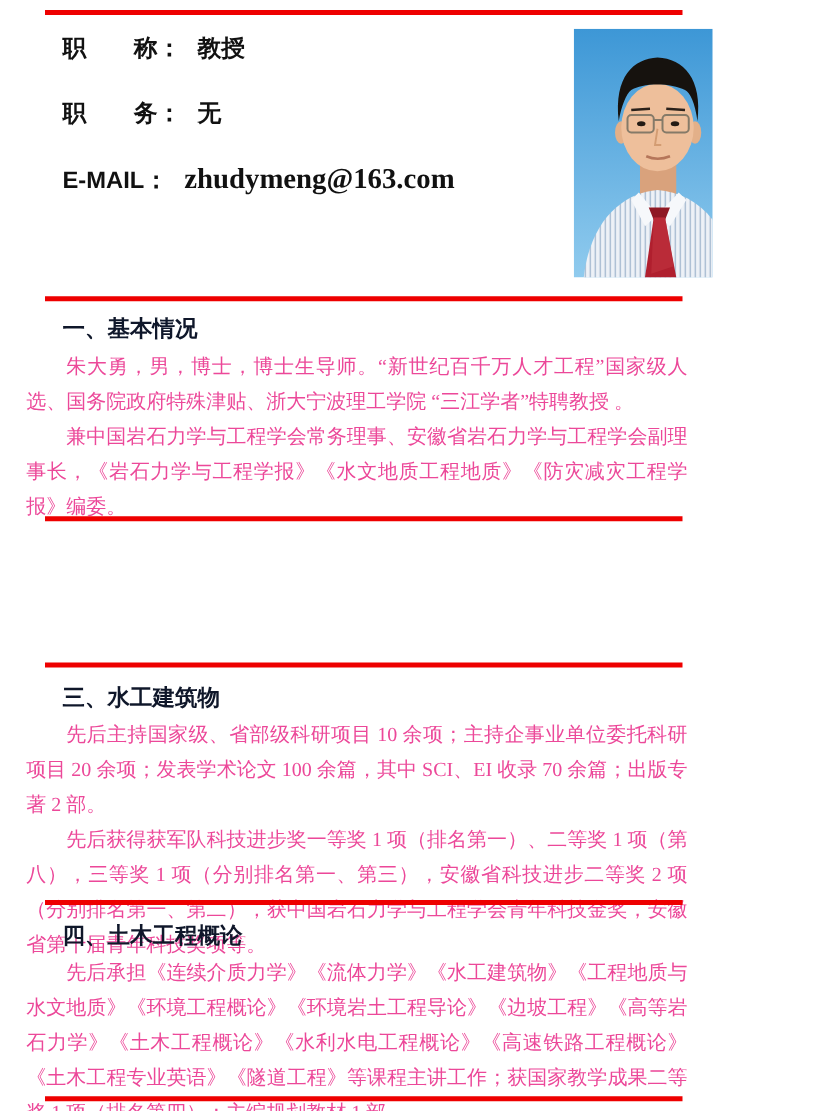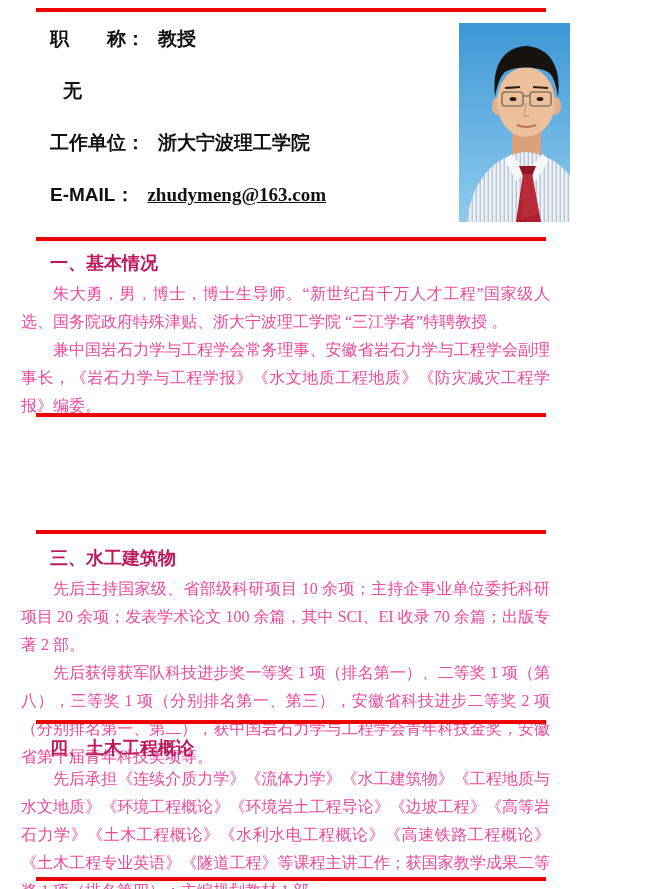--- a/index.html
+++ b/index.html
@@ -21,32 +21,32 @@
   .info-block { position: absolute; top: 12px; left: 0; right: 0; height: 225px; }
   .info-rows { position: absolute; top: 14px; left: 50px; }
   .info-row {
     display: flex; align-items: baseline;
     height: 52px;
     font-family: "Liberation Sans", "DejaVu Sans", sans-serif;
     font-weight: bold; font-size: 19px; color: #111;
   }
   .info-label { white-space: pre; }
   .info-value { margin-left: 13px; }
-  .info-value.email { font-family: "Liberation Serif", "DejaVu Serif", serif; font-size: 19px; text-decoration: underline; }
+  .info-value.email { font-family: "Liberation Serif", "DejaVu Serif", serif; font-size: 23px; }
   .photo {
     position: absolute; top: 11px; left: 459px;
     width: 135px; height: 199px; display: block;
   }
   
   .section { position: absolute; left: 0; right: 0; }
   .section-title {
     margin: 10px 0 5px 50px;
     font-family: "Liberation Sans", "DejaVu Sans", sans-serif;
     font-weight: bold; font-size: 18px; line-height: 24px;
-    color: #be185d;
+    color: #0f172a;
   }
   .para {
     margin: 0 20px 0 21px;
     font-size: 16px; line-height: 28px;
     text-align: justify; text-indent: 2em;
     color: #ec4899;
   }
 </style>
 </head>
 <body>
@@ -55,25 +55,22 @@
 
   <div class="red-line" style="top:8px"></div>
 
   <div class="info-block">
     <div class="info-rows">
       <div class="info-row">
         <span class="info-label">职　　称：</span>
         <span class="info-value">教授</span>
       </div>
       <div class="info-row">
+        <span class="info-label">职　　务：</span>
         <span class="info-value">无</span>
-      </div>
-      <div class="info-row">
-        <span class="info-label">工作单位：</span>
-        <span class="info-value">浙大宁波理工学院</span>
       </div>
       <div class="info-row">
         <span class="info-label">E-MAIL：</span>
         <span class="info-value email">zhudymeng@163.com</span>
       </div>
     </div>
 
     <svg class="photo" viewBox="0 0 135 199" aria-hidden="true">
       <defs>
         <linearGradient id="pbg" x1="0" y1="0" x2="0" y2="1">

